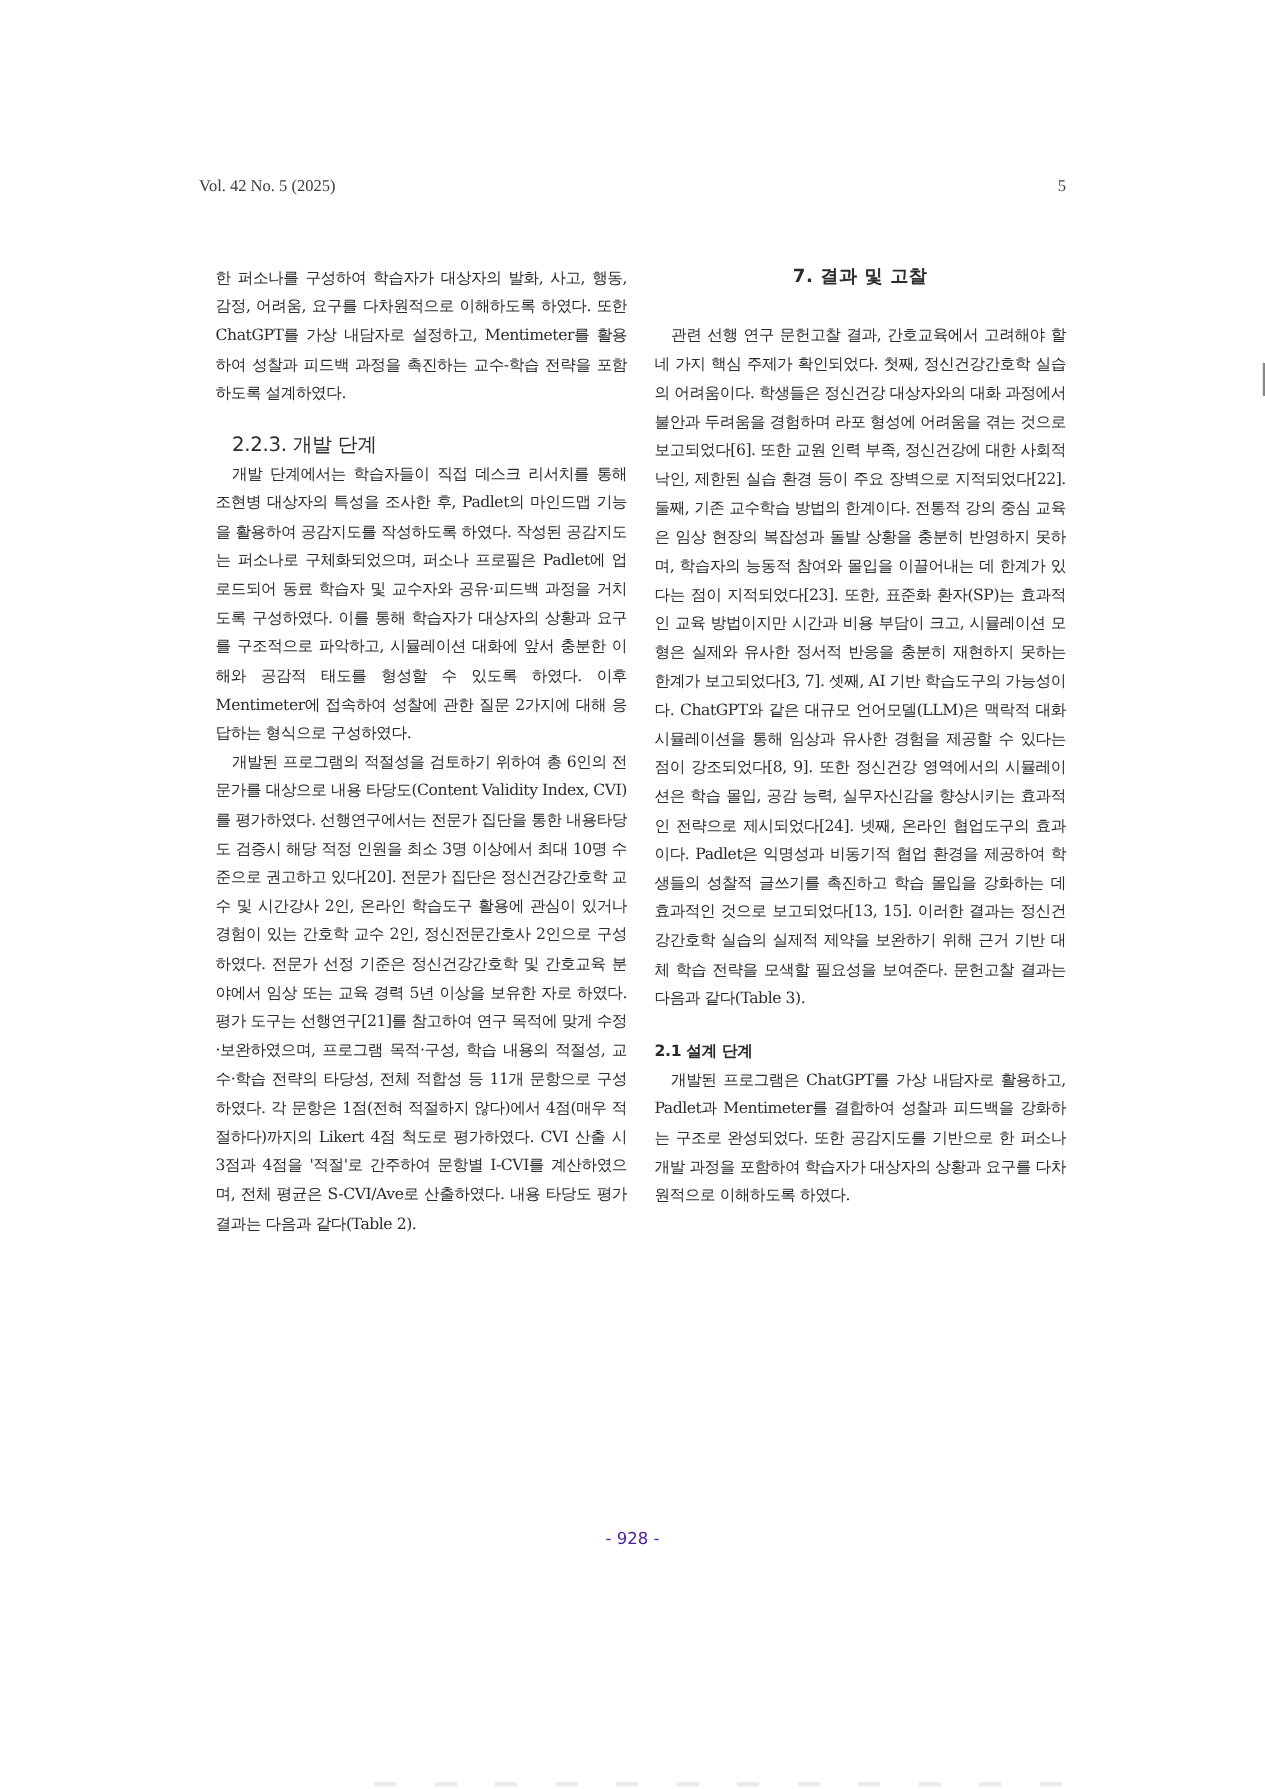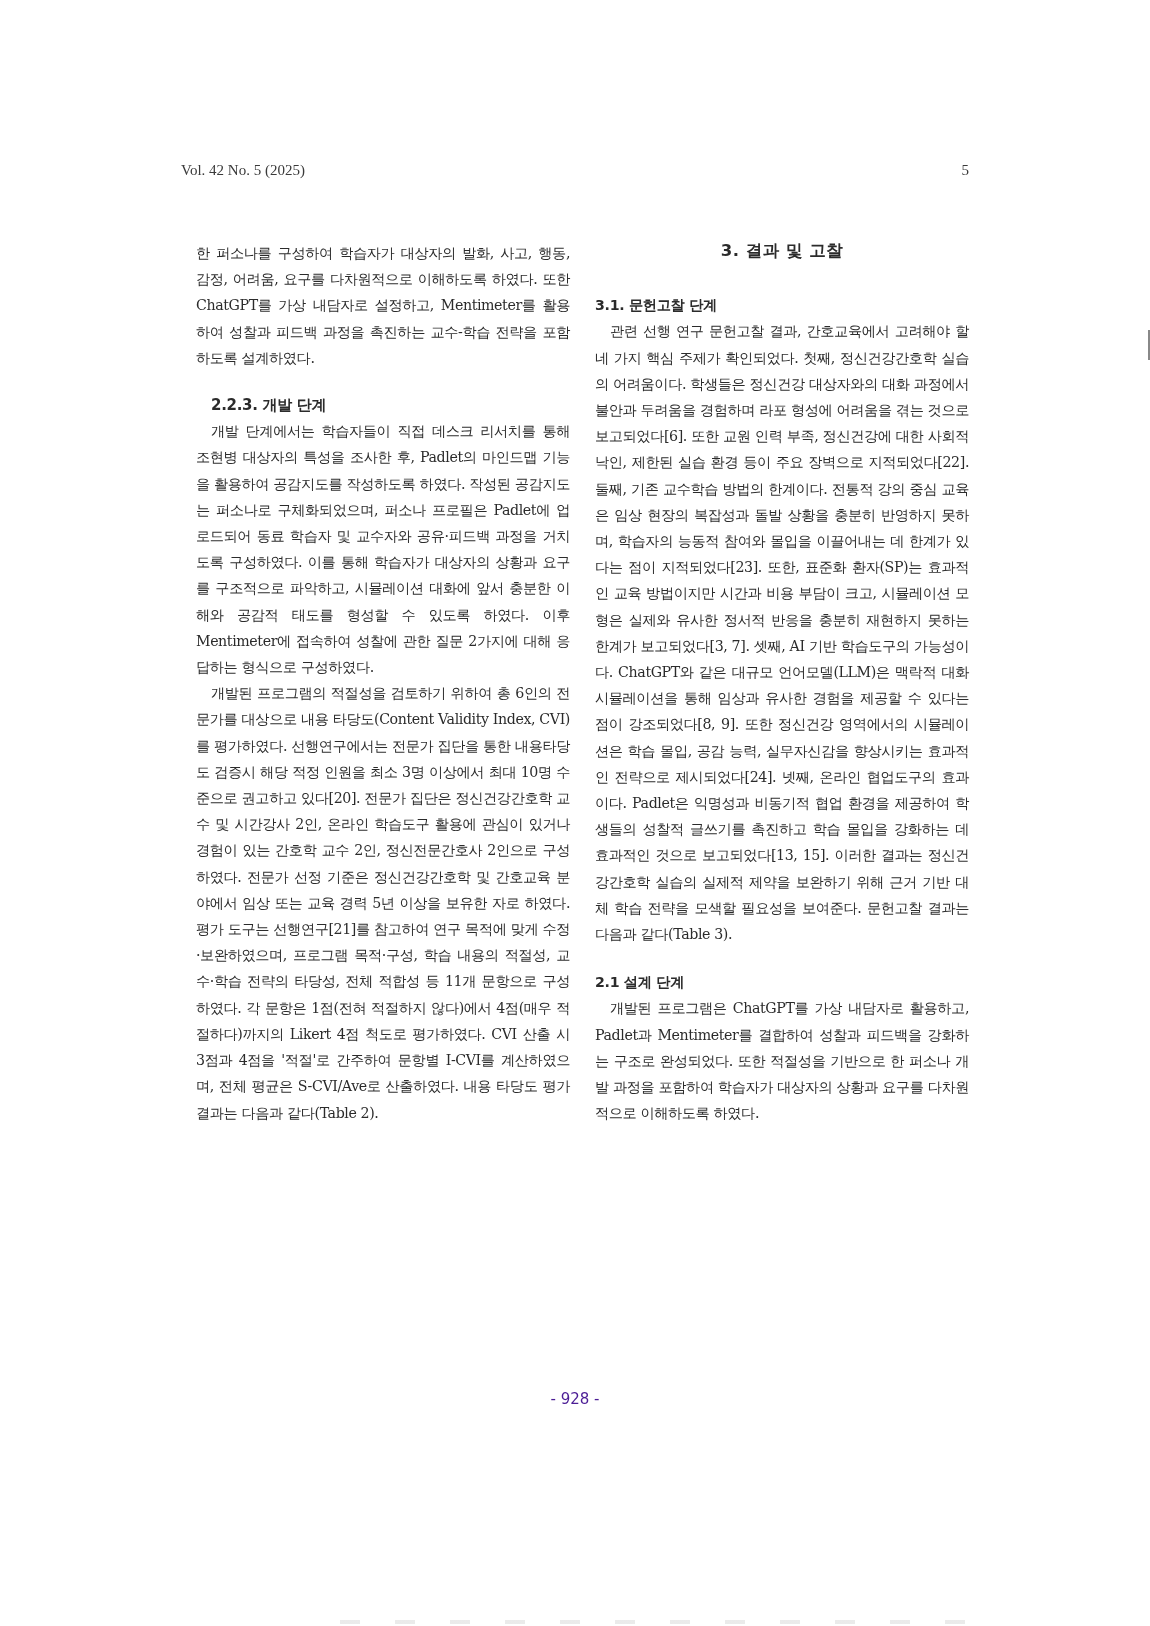--- a/index.html
+++ b/index.html
@@ -9,21 +9,21 @@
             font-size: 13.5px; color: #3a3a3a; text-align: center; }
   .header .vol { position: absolute; left: 0; top: 0; font-family: "Liberation Serif", serif; font-size: 15px; }
   .header .title { position: absolute; left: 232px; top: 0; font-size: 12.6px; letter-spacing: -0.2px; }
   .header .pg { position: absolute; right: 0; top: 0; font-family: "Liberation Serif", serif; font-size: 15px; }
   .col { position: absolute; top: 240px; width: 374px; font-size: 14.2px; line-height: 26.2px;
          text-align: justify; text-align-last: auto; letter-spacing: -0.4px; }
   .col.left { left: 180px; margin-left: 16px; }
   .col.right { left: 595px; top: 238px; }
   .col p { margin: 0; }
   .indent { text-indent: 15px; }
-  .sub { font-family: "DejaVu Sans", "Liberation Sans", sans-serif; font-weight: bold; font-size: 15px;
+  .sub { font-family: "DejaVu Sans", "Liberation Sans", sans-serif; font-weight: normal; font-size: 18px;
          margin-top: 21px !important; padding-left: 15px; letter-spacing: -0.3px; }
   .h2 { font-family: "DejaVu Sans", "Liberation Sans", sans-serif; font-weight: bold; font-size: 16.5px;
         text-align: center; margin: 0 0 28px 0 !important; letter-spacing: 0.5px; }
   .h3 { font-family: "DejaVu Sans", "Liberation Sans", sans-serif; font-weight: bold; font-size: 14.2px;
         margin-top: 0; letter-spacing: -0.3px; }
   .h3.spaced { margin-top: 22px !important; }
   .footer { position: absolute; top: 1390px; left: 0; width: 1150px; text-align: center;
             font-family: "DejaVu Sans", "Liberation Sans", sans-serif; font-size: 15px; color: #4c1d95; }
   .edge-mark { position: absolute; left: 1148px; top: 330px; width: 2px; height: 30px; background: #888; }
   .bottom-ghost { position: absolute; top: 1620px; left: 340px; width: 640px; height: 4px;
@@ -40,25 +40,24 @@
 <div class="col left">
   <p>한 퍼소나를 구성하여 학습자가 대상자의 발화, 사고, 행동, 감정, 어려움, 요구를 다차원적으로 이해하도록 하였다. 또한 ChatGPT를 가상 내담자로 설정하고, Mentimeter를 활용하여 성찰과 피드백 과정을 촉진하는 교수-학습 전략을 포함하도록 설계하였다.</p>
 
   <p class="sub" style="margin-top:28px">2.2.3. 개발 단계</p>
   <p class="indent">개발 단계에서는 학습자들이 직접 데스크 리서치를 통해 조현병 대상자의 특성을 조사한 후, Padlet의 마인드맵 기능을 활용하여 공감지도를 작성하도록 하였다. 작성된 공감지도는 퍼소나로 구체화되었으며, 퍼소나 프로필은 Padlet에 업로드되어 동료 학습자 및 교수자와 공유·피드백 과정을 거치도록 구성하였다. 이를 통해 학습자가 대상자의 상황과 요구를 구조적으로 파악하고, 시뮬레이션 대화에 앞서 충분한 이해와 공감적 태도를 형성할 수 있도록 하였다. 이후 Mentimeter에 접속하여 성찰에 관한 질문 2가지에 대해 응답하는 형식으로 구성하였다.</p>
 
   <p class="indent">개발된 프로그램의 적절성을 검토하기 위하여 총 6인의 전문가를 대상으로 내용 타당도(Content Validity Index, CVI)를 평가하였다. 선행연구에서는 전문가 집단을 통한 내용타당도 검증시 해당 적정 인원을 최소 3명 이상에서 최대 10명 수준으로 권고하고 있다[20]. 전문가 집단은 정신건강간호학 교수 및 시간강사 2인, 온라인 학습도구 활용에 관심이 있거나 경험이 있는 간호학 교수 2인, 정신전문간호사 2인으로 구성하였다. 전문가 선정 기준은 정신건강간호학 및 간호교육 분야에서 임상 또는 교육 경력 5년 이상을 보유한 자로 하였다. 평가 도구는 선행연구[21]를 참고하여 연구 목적에 맞게 수정·보완하였으며, 프로그램 목적·구성, 학습 내용의 적절성, 교수·학습 전략의 타당성, 전체 적합성 등 11개 문항으로 구성하였다. 각 문항은 1점(전혀 적절하지 않다)에서 4점(매우 적절하다)까지의 Likert 4점 척도로 평가하였다. CVI 산출 시 3점과 4점을 '적절'로 간주하여 문항별 I-CVI를 계산하였으며, 전체 평균은 S-CVI/Ave로 산출하였다. 내용 타당도 평가 결과는 다음과 같다(Table 2).</p>
 </div>
 
 <div class="col right">
-  <p class="h2">3. 결과 및 고찰</p>
+  <p class="h2">7. 결과 및 고찰</p>
 
-  <p class="h3">3.1. 문헌고찰 단계</p>
   <p class="indent">관련 선행 연구 문헌고찰 결과, 간호교육에서 고려해야 할 네 가지 핵심 주제가 확인되었다. 첫째, 정신건강간호학 실습의 어려움이다. 학생들은 정신건강 대상자와의 대화 과정에서 불안과 두려움을 경험하며 라포 형성에 어려움을 겪는 것으로 보고되었다[6]. 또한 교원 인력 부족, 정신건강에 대한 사회적 낙인, 제한된 실습 환경 등이 주요 장벽으로 지적되었다[22]. 둘째, 기존 교수학습 방법의 한계이다. 전통적 강의 중심 교육은 임상 현장의 복잡성과 돌발 상황을 충분히 반영하지 못하며, 학습자의 능동적 참여와 몰입을 이끌어내는 데 한계가 있다는 점이 지적되었다[23]. 또한, 표준화 환자(SP)는 효과적인 교육 방법이지만 시간과 비용 부담이 크고, 시뮬레이션 모형은 실제와 유사한 정서적 반응을 충분히 재현하지 못하는 한계가 보고되었다[3, 7]. 셋째, AI 기반 학습도구의 가능성이다. ChatGPT와 같은 대규모 언어모델(LLM)은 맥락적 대화 시뮬레이션을 통해 임상과 유사한 경험을 제공할 수 있다는 점이 강조되었다[8, 9]. 또한 정신건강 영역에서의 시뮬레이션은 학습 몰입, 공감 능력, 실무자신감을 향상시키는 효과적인 전략으로 제시되었다[24]. 넷째, 온라인 협업도구의 효과이다. Padlet은 익명성과 비동기적 협업 환경을 제공하여 학생들의 성찰적 글쓰기를 촉진하고 학습 몰입을 강화하는 데 효과적인 것으로 보고되었다[13, 15]. 이러한 결과는 정신건강간호학 실습의 실제적 제약을 보완하기 위해 근거 기반 대체 학습 전략을 모색할 필요성을 보여준다. 문헌고찰 결과는 다음과 같다(Table 3).</p>
 
   <p class="h3 spaced">2.1 설계 단계</p>
-  <p class="indent">개발된 프로그램은 ChatGPT를 가상 내담자로 활용하고, Padlet과 Mentimeter를 결합하여 성찰과 피드백을 강화하는 구조로 완성되었다. 또한 적절성을 기반으로 한 퍼소나 개발 과정을 포함하여 학습자가 대상자의 상황과 요구를 다차원적으로 이해하도록 하였다.</p>
+  <p class="indent">개발된 프로그램은 ChatGPT를 가상 내담자로 활용하고, Padlet과 Mentimeter를 결합하여 성찰과 피드백을 강화하는 구조로 완성되었다. 또한 공감지도를 기반으로 한 퍼소나 개발 과정을 포함하여 학습자가 대상자의 상황과 요구를 다차원적으로 이해하도록 하였다.</p>
 </div>
 
 <div class="footer">- 928 -</div>
 
 <div class="edge-mark"></div>
 <div class="bottom-ghost"></div>
 
 </body></html>

